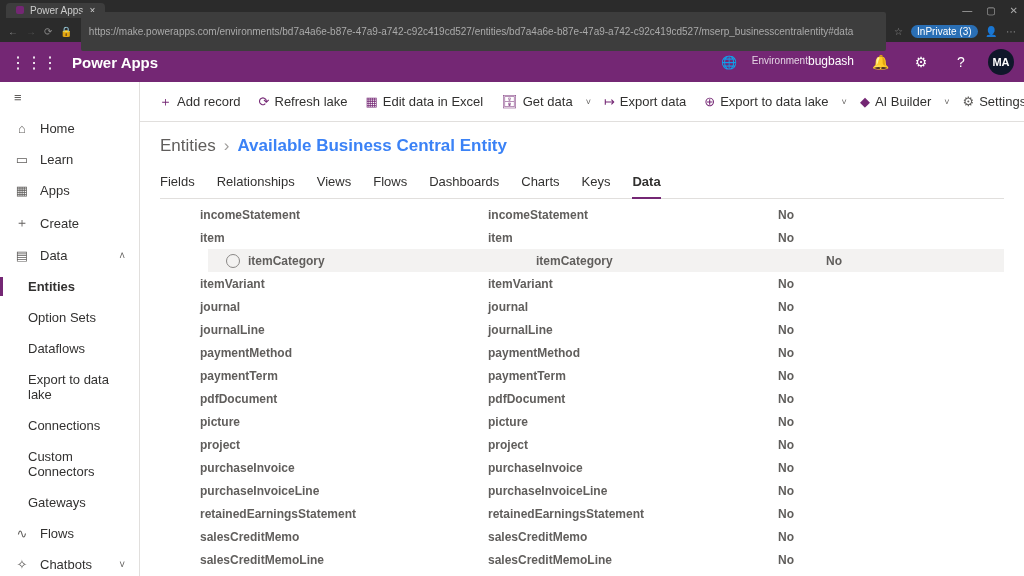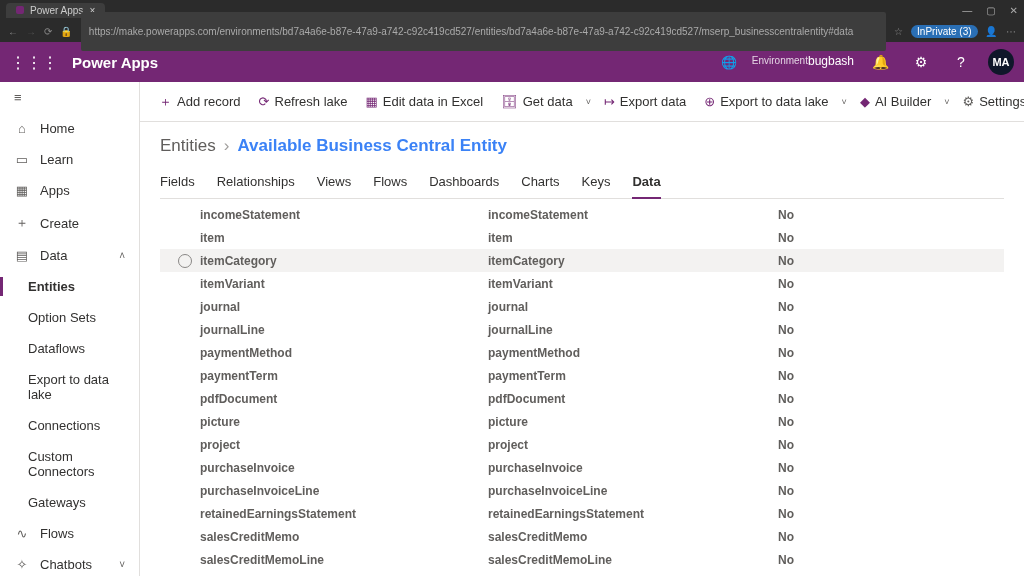--- a/index.html
+++ b/index.html
@@ -51,21 +51,21 @@
   .crumb .root { color:#605e5c; cursor:pointer; }
   .crumb .sep { color:#a19f9d; }
   .crumb .leaf { font-weight:600; color:#3b82f6; }
 
   .tabs { display:flex; gap:22px; border-bottom:1px solid #e1dfdd; font-size:13px; margin-bottom:4px; }
   .tab { padding:6px 0 8px 0; cursor:pointer; color:#323130; }
   .tab.active { font-weight:600; border-bottom:2px solid #742774; margin-bottom:-1px; }
 
   .grid { flex:1; overflow-y:auto; position:relative;font-weight:bold; }
   .row { display:flex; align-items:center; height:23px; font-size:12px; color:#605e5c; padding-left:12px; }
-  .row.hover { background:#f3f2f1; }
+  .row.hover { background:#f3f2f1;margin-left:48px; }
   .cell-sel { width:26px; display:flex; align-items:center; justify-content:center; }
   .circle { width:14px; height:14px; border:1px solid #8a8886; border-radius:50%; }
   .cell-a { width:290px; padding-left:2px; }
   .cell-b { width:290px; }
   .cell-c { width:60px; }
   .grid::-webkit-scrollbar { width:10px; }
   .grid::-webkit-scrollbar-thumb { background:#c8c6c4; }
 </style>
 </head>
 <body>

